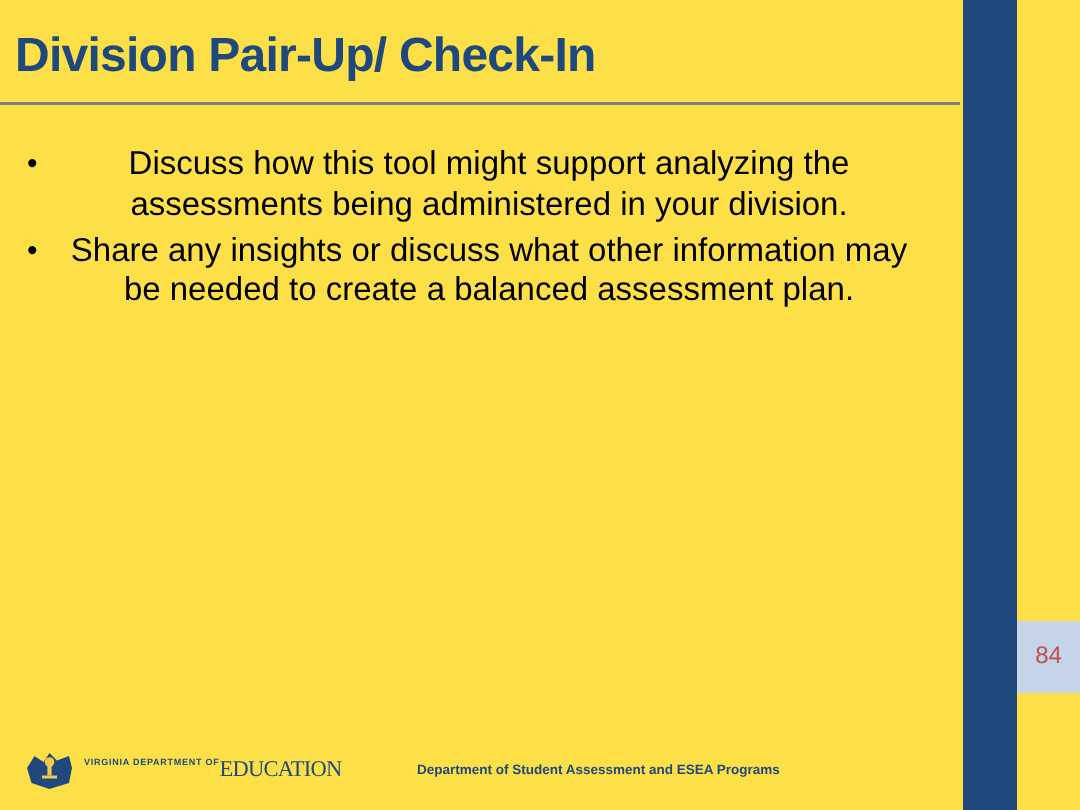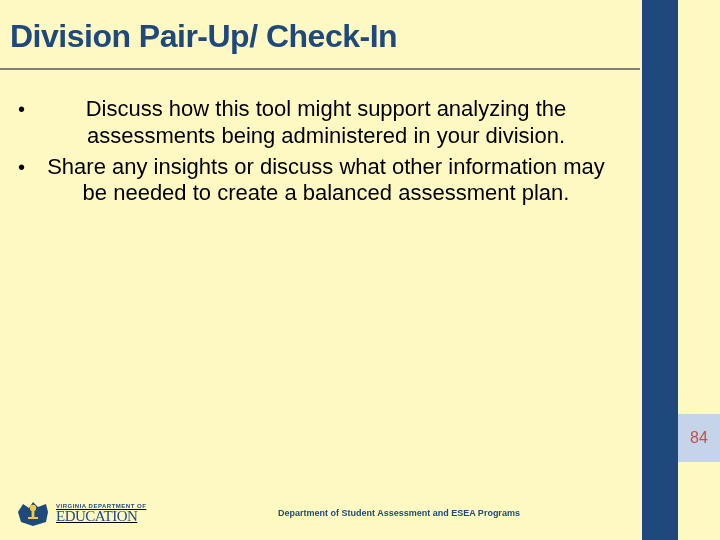--- a/index.html
+++ b/index.html
@@ -1,21 +1,21 @@
 <!DOCTYPE html>
 <html><head>
 <meta charset="utf-8">
 <style>
   * { margin: 0; padding: 0; box-sizing: border-box; }
   html, body { width: 720px; height: 540px; font-family: Verdana, Geneva, sans-serif; background: #fff; overflow: hidden; }
   .slide {
     position: relative;
     width: 720px;
     height: 540px;
-    background: #fef9c3;
+    background: #fde047;
   }
   .title {
     position: absolute;
     top: 18px;
     left: 10px;
     font-size: 32px;
     font-weight: 700;
     color: #1f497d;
     letter-spacing: -0.5px;
   }
@@ -84,23 +84,22 @@
     position: absolute;
     left: 16px;
     bottom: 12px;
     display: flex;
     align-items: center;
     gap: 6px;
   }
   .logo svg { display: block; }
   .logo-text {
     display: flex;
-    flex-direction: column;
+    flex-direction: row;
     line-height: 1;
-    text-decoration: underline;
   }
   .logo-text .small {
     font-size: 6px;
     letter-spacing: 0.5px;
     color: #1f497d;
     font-weight: 600;
   }
   .logo-text .big {
     font-family: Georgia, 'Times New Roman', serif;
     font-size: 15px;

